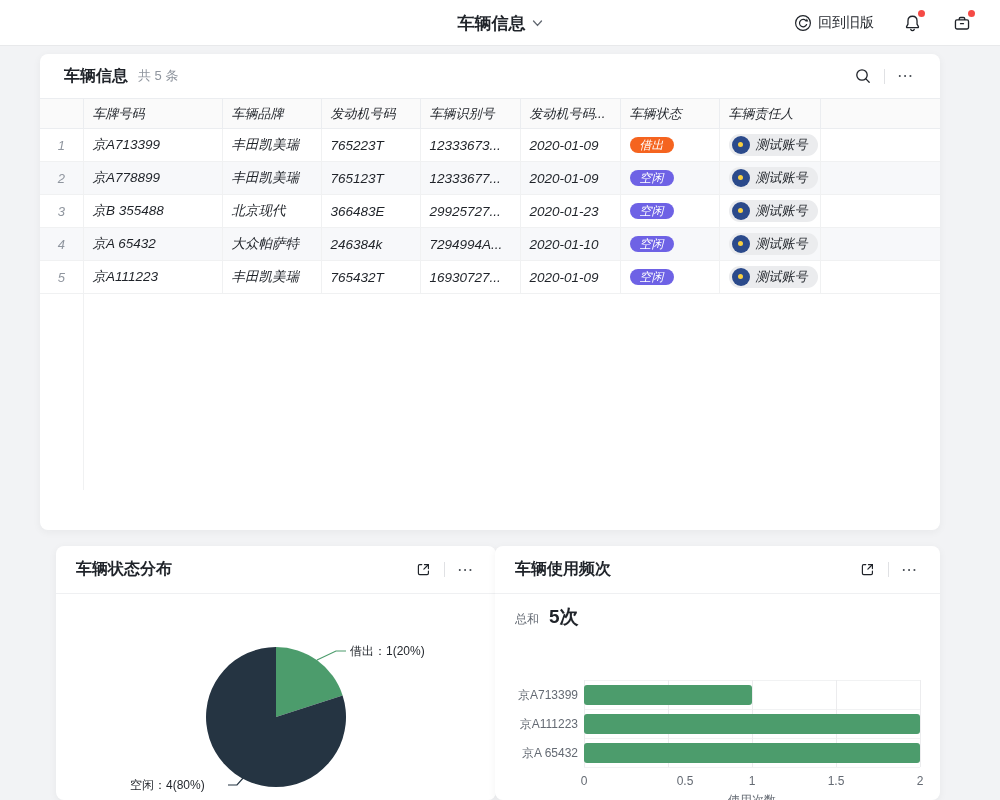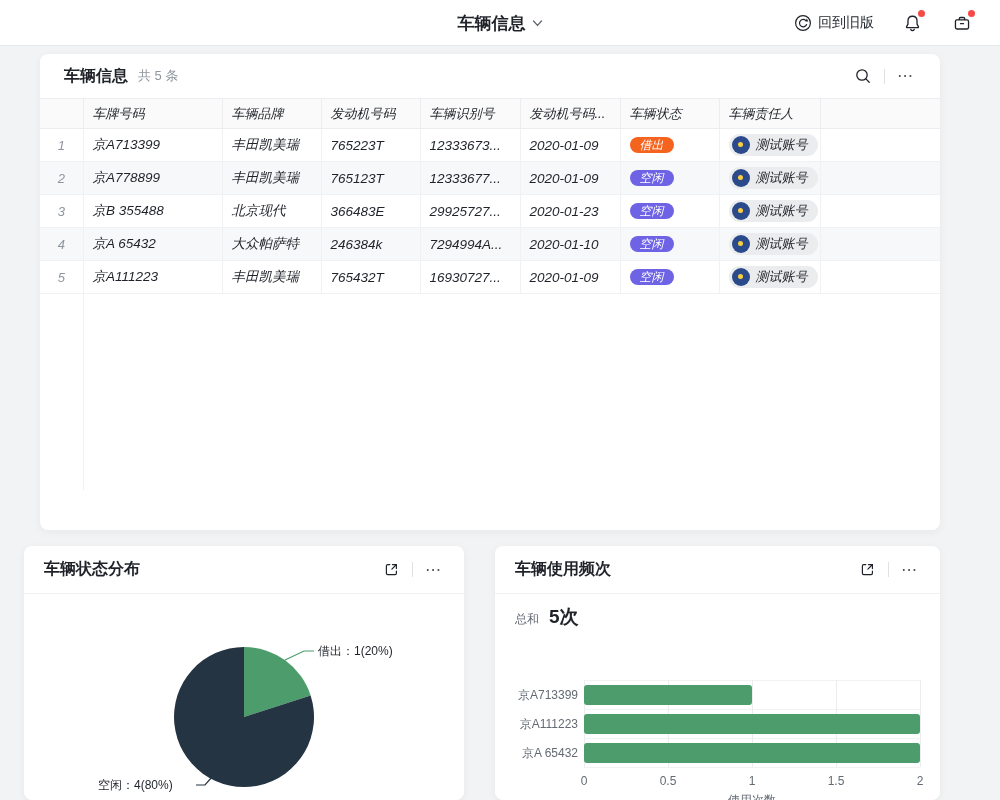--- a/index.html
+++ b/index.html
@@ -13,21 +13,21 @@
                   display:flex; align-items:center; gap:7px; cursor:pointer; }
   .topbar-title span { font-size:17px; font-weight:600; }
   .topbar-right { position:absolute; right:26px; top:0; height:46px; display:flex; align-items:center; gap:26px; }
   .back-btn { display:flex; align-items:flex-start; gap:6px; font-size:14px; cursor:pointer; }
   .icon-wrap { position:relative; width:24px; height:24px; display:flex; align-items:center; justify-content:center; cursor:pointer; }
   .dot { position:absolute; right:-1px; top:-1px; width:7px; height:7px; border-radius:50%; background:#f54a45; }
 
   
   .card { position:absolute; background:#fff; border-radius:8px; box-shadow:0 2px 8px rgba(31,35,41,.05); }
   .main-card { left:40px; top:54px; width:900px; height:476px; }
-  .pie-card  { left:24px; top:546px; width:440px; height:254px; }
+  .pie-card  { left:56px; top:546px; width:440px; height:254px; }
   .bar-card  { left:495px; top:546px; width:445px; height:254px; }
 
   .card-head { display:flex; align-items:center; justify-content:space-between; padding:0 24px; height:44px; }
   .pie-card .card-head, .bar-card .card-head { height:48px; padding:0 20px; border-bottom:1px solid #eff0f2; }
   .card-title { font-size:16px; font-weight:600; }
   .count { font-size:13px; color:#8f959e; margin-left:10px; font-weight:400; }
   .head-left { display:flex; align-items:center; }
   .head-right { display:flex; align-items:center; gap:10px; }
   .vdiv { width:1px; height:15px; background:#e0e1e4; }
   .more-dots { font-size:16px; color:#51565d; letter-spacing:1px; cursor:pointer; line-height:1; padding:0 2px; }
@@ -267,21 +267,21 @@
     <span class="stat-value">5次</span>
   </div>
   <div class="bar-chart" id="bar-chart">
       <div class="grid-h" style="left: 89px; width: 336px; top: 16px;"></div>
       <div class="grid-h" style="left: 89px; width: 336px; top: 45px;"></div>
       <div class="grid-h" style="left: 89px; width: 336px; top: 74px;"></div>
       <div class="grid-h" style="left: 89px; width: 336px; top: 103px;"></div>
       <div class="grid-v" style="left: 89px; top: 16px; height: 87px;"></div>
       <div class="tick-label" style="left: 89px; top: 110px;">0</div>
       <div class="grid-v" style="left: 173px; top: 16px; height: 87px;"></div>
-      <div class="tick-label" style="left: 173px; top: 110px;">0.5</div>
+      <div class="tick-label" style="left: 190px; top: 110px;">0.5</div>
       <div class="grid-v" style="left: 257px; top: 16px; height: 87px;"></div>
       <div class="tick-label" style="left: 257px; top: 110px;">1</div>
       <div class="grid-v" style="left: 341px; top: 16px; height: 87px;"></div>
       <div class="tick-label" style="left: 341px; top: 110px;">1.5</div>
       <div class="grid-v" style="left: 425px; top: 16px; height: 87px;"></div>
       <div class="tick-label" style="left: 425px; top: 110px;">2</div>
       <div class="bar-cat" style="left: 0px; top: 22.5px;">京A713399</div>
       <div class="bar-rect" style="left: 89px; top: 20.5px; width: 168px; background: rgb(76, 156, 108);"></div>
       <div class="bar-cat" style="left: 0px; top: 51.5px;">京A111223</div>
       <div class="bar-rect" style="left: 89px; top: 49.5px; width: 336px; background: rgb(76, 156, 108);"></div>

